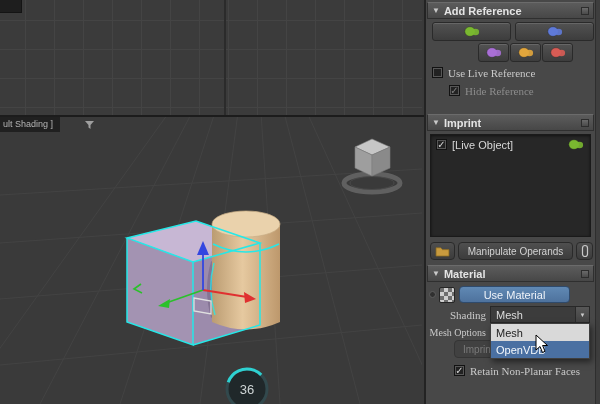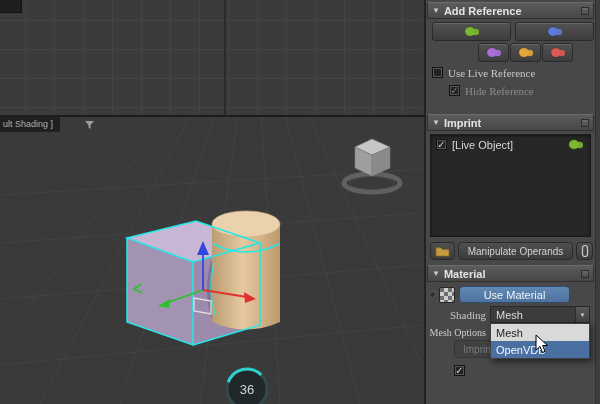--- a/index.html
+++ b/index.html
@@ -257,20 +257,21 @@
       <span class="carrot">▼</span>
     </div>
 
     <span class="lbl" style="top:327px;left:0;width:60px;text-align:right;font-size:10px">Mesh Options</span>
 
     <div class="btn disabled" style="top:340px;left:28px;width:80px">
       <span>Imprint</span>
     </div>
 
     <span class="cb" style="top:365px;left:28px">✓</span>
+    <span class="lbl" style="top:365px;left:44px">Retain Non-Planar Faces</span>
 
     <div class="popup">
       <div class="item">Mesh</div>
       <div class="item sel">OpenVDB</div>
     </div>
 
     <svg class="cursor" width="14" height="20" viewBox="0 0 14 20">
       <path d="M1,1 L1,16 L5,12.5 L7.5,18.5 L10,17.3 L7.6,11.5 L12.5,11.5 Z" fill="#ffffff" stroke="#000000" stroke-width="1"></path>
     </svg>
   </div>

